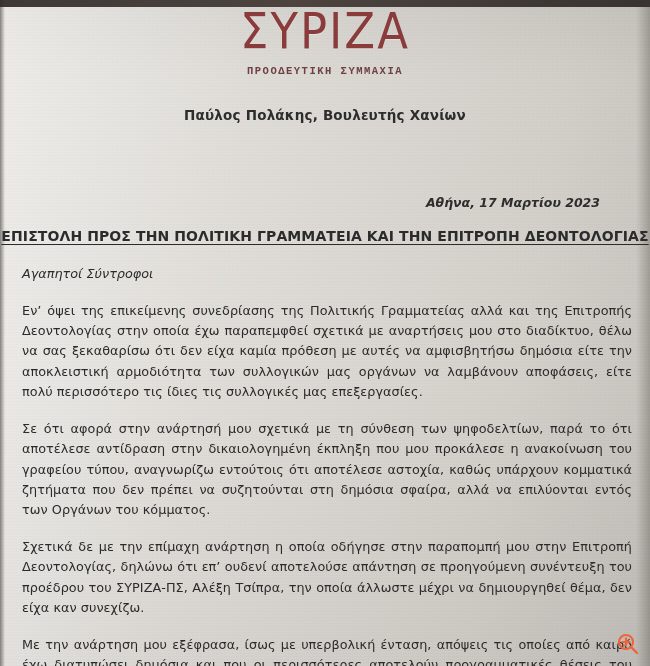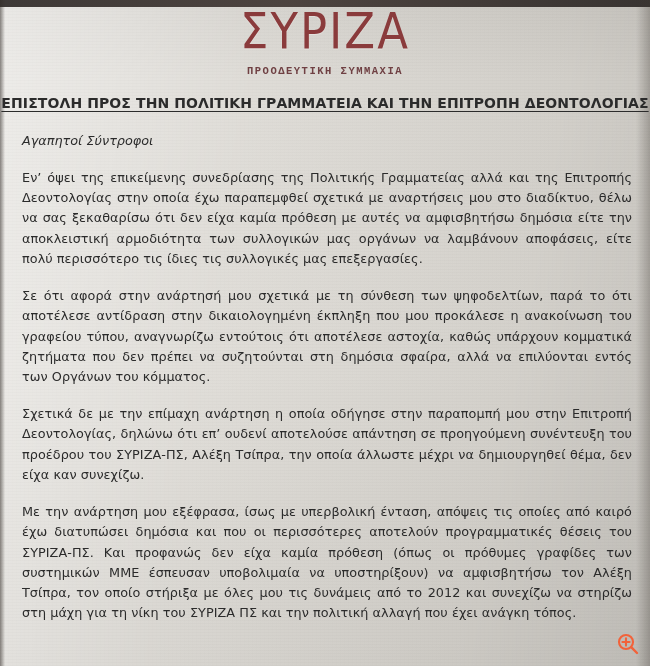--- a/index.html
+++ b/index.html
@@ -156,22 +156,24 @@
   <div id="grain"></div>
   <div id="topband"></div>
   <div id="leftedge"></div>
   <div id="rightedge"></div>
 
   <div id="content">
 
     <div class="letterhead">
       <div class="logo-word">ΣΥΡΙΖΑ</div>
       <div class="logo-sub">ΠΡΟΟΔΕΥΤΙΚΗ ΣΥΜΜΑΧΙΑ</div>
+      <div class="author-line">Παύλος Πολάκης, Βουλευτής Χανίων</div>
     </div>
 
+    <div class="date-line">Αθήνα, 17 Μαρτίου 2023</div>
 
     <div class="doc-title">
       <u>ΕΠΙΣΤΟΛΗ ΠΡΟΣ ΤΗΝ ΠΟΛΙΤΙΚΗ ΓΡΑΜΜΑΤΕΙΑ ΚΑΙ ΤΗΝ ΕΠΙΤΡΟΠΗ ΔΕΟΝΤΟΛΟΓΙΑΣ</u>
     </div>
 
     <div class="body-wrap">
       <div class="salutation">Αγαπητοί Σύντροφοι</div>
 
       <p class="para first">Εν’ όψει της επικείμενης συνεδρίασης της Πολιτικής Γραμματείας αλλά και της Επιτροπής Δεοντολογίας στην οποία έχω παραπεμφθεί σχετικά με αναρτήσεις μου στο διαδίκτυο, θέλω να σας ξεκαθαρίσω ότι δεν είχα καμία πρόθεση με αυτές να αμφισβητήσω δημόσια είτε την αποκλειστική αρμοδιότητα των συλλογικών μας οργάνων να λαμβάνουν αποφάσεις, είτε πολύ περισσότερο τις ίδιες τις συλλογικές μας επεξεργασίες.</p>
       <p class="para">Σε ότι αφορά στην ανάρτησή μου σχετικά με τη σύνθεση των ψηφοδελτίων, παρά το ότι αποτέλεσε αντίδραση στην δικαιολογημένη έκπληξη που μου προκάλεσε η ανακοίνωση του γραφείου τύπου, αναγνωρίζω εντούτοις ότι αποτέλεσε αστοχία, καθώς υπάρχουν κομματικά ζητήματα που δεν πρέπει να συζητούνται στη δημόσια σφαίρα, αλλά να επιλύονται εντός των Οργάνων του κόμματος.</p>

